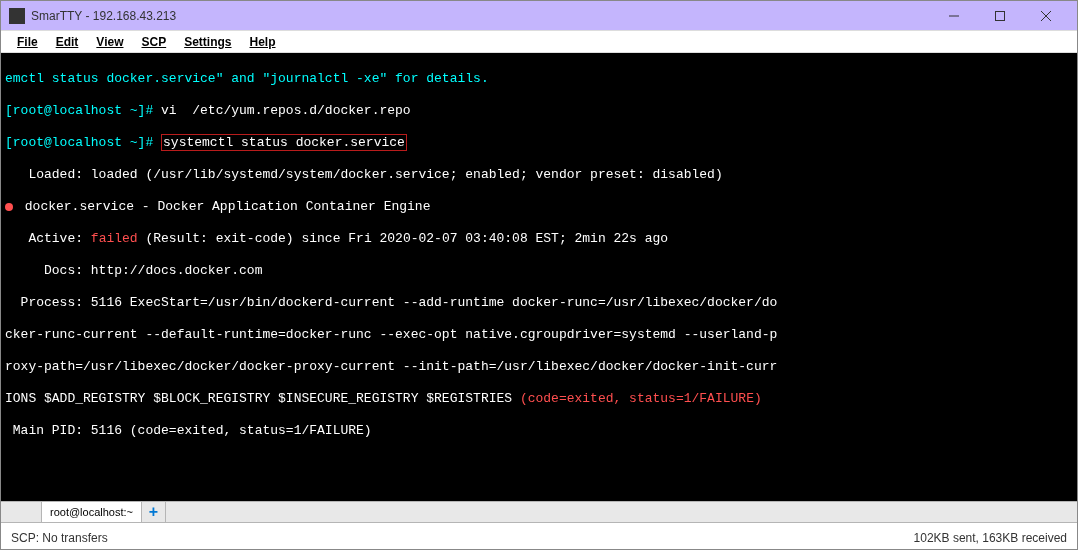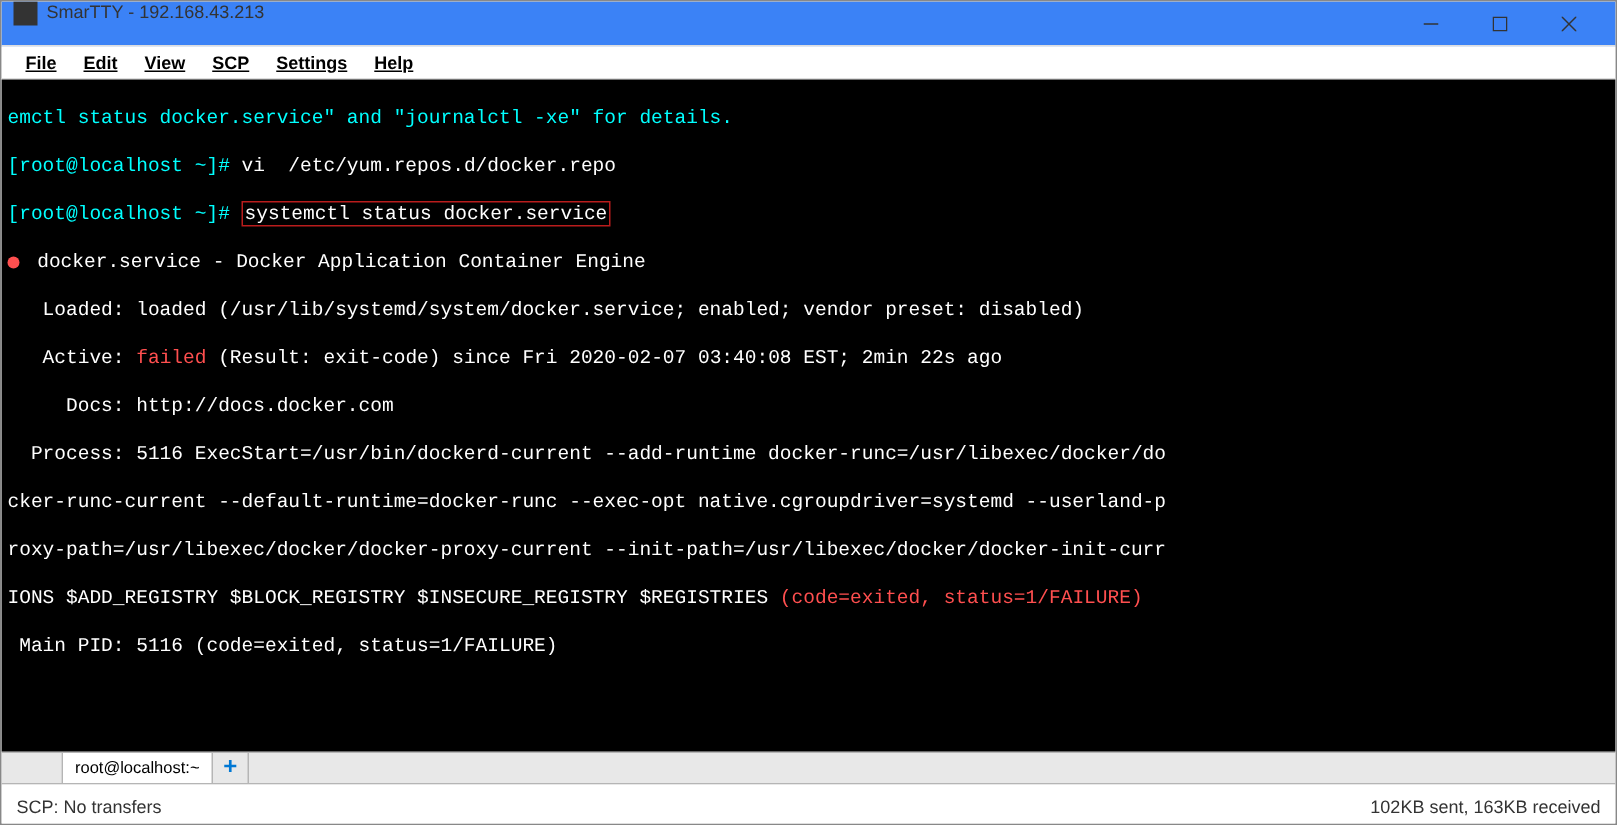--- a/index.html
+++ b/index.html
@@ -7,23 +7,23 @@
   font-family: "Segoe UI", Tahoma, sans-serif;
   font-size: 12px;
   background: #f0f0f0;
   width: 1078px;
   height: 550px;
   overflow: hidden;
   border: 1px solid #888;
 }
 .titlebar {
   height: 30px;
-  background: #3b82f6;
-  display: flex;
-  align-items: flex-start;
+  background: #c4b5fd;
+  display: flex;
+  align-items: center;
   padding: 0 8px;
   border-bottom: 1px solid #ddd;
 }
 .titlebar .icon {
   width: 16px;
   height: 16px;
   background: #333;
   margin-right: 6px;
   display: inline-block;
 }
@@ -166,22 +166,22 @@
   <span class="menuitem"><span class="ul">View</span></span>
   <span class="menuitem"><span class="ul">SCP</span></span>
   <span class="menuitem"><span class="ul">Settings</span></span>
   <span class="menuitem"><span class="ul">Help</span></span>
 </div>
 
 <div class="terminal">
 <span class="line"><span class="cyan">emctl status docker.service" and "journalctl -xe" for details.</span></span>
 <span class="line"><span class="cyan">[root@localhost ~]# </span><span class="white">vi  /etc/yum.repos.d/docker.repo</span></span>
 <span class="line"><span class="cyan">[root@localhost ~]# </span><span class="white hl">systemctl status docker.service</span></span>
+<span class="line white">   Loaded: loaded (/usr/lib/systemd/system/docker.service; enabled; vendor preset: disabled)</span>
 <span class="line"><span class="dot"></span><span class="white"> docker.service - Docker Application Container Engine</span></span>
-<span class="line white">   Loaded: loaded (/usr/lib/systemd/system/docker.service; enabled; vendor preset: disabled)</span>
 <span class="line"><span class="white">   Active: </span><span class="red">failed</span><span class="white"> (Result: exit-code) since Fri 2020-02-07 03:40:08 EST; 2min 22s ago</span></span>
 <span class="line white">     Docs: http://docs.docker.com</span>
 <span class="line white">  Process: 5116 ExecStart=/usr/bin/dockerd-current --add-runtime docker-runc=/usr/libexec/docker/do</span>
 <span class="line white">cker-runc-current --default-runtime=docker-runc --exec-opt native.cgroupdriver=systemd --userland-p</span>
 <span class="line white">roxy-path=/usr/libexec/docker/docker-proxy-current --init-path=/usr/libexec/docker/docker-init-curr</span>
 <span class="line"><span class="white">IONS $ADD_REGISTRY $BLOCK_REGISTRY $INSECURE_REGISTRY $REGISTRIES </span><span class="red">(code=exited, status=1/FAILURE)</span></span>
 <span class="line white"> Main PID: 5116 (code=exited, status=1/FAILURE)</span>
 <span class="line"></span>
 
 

